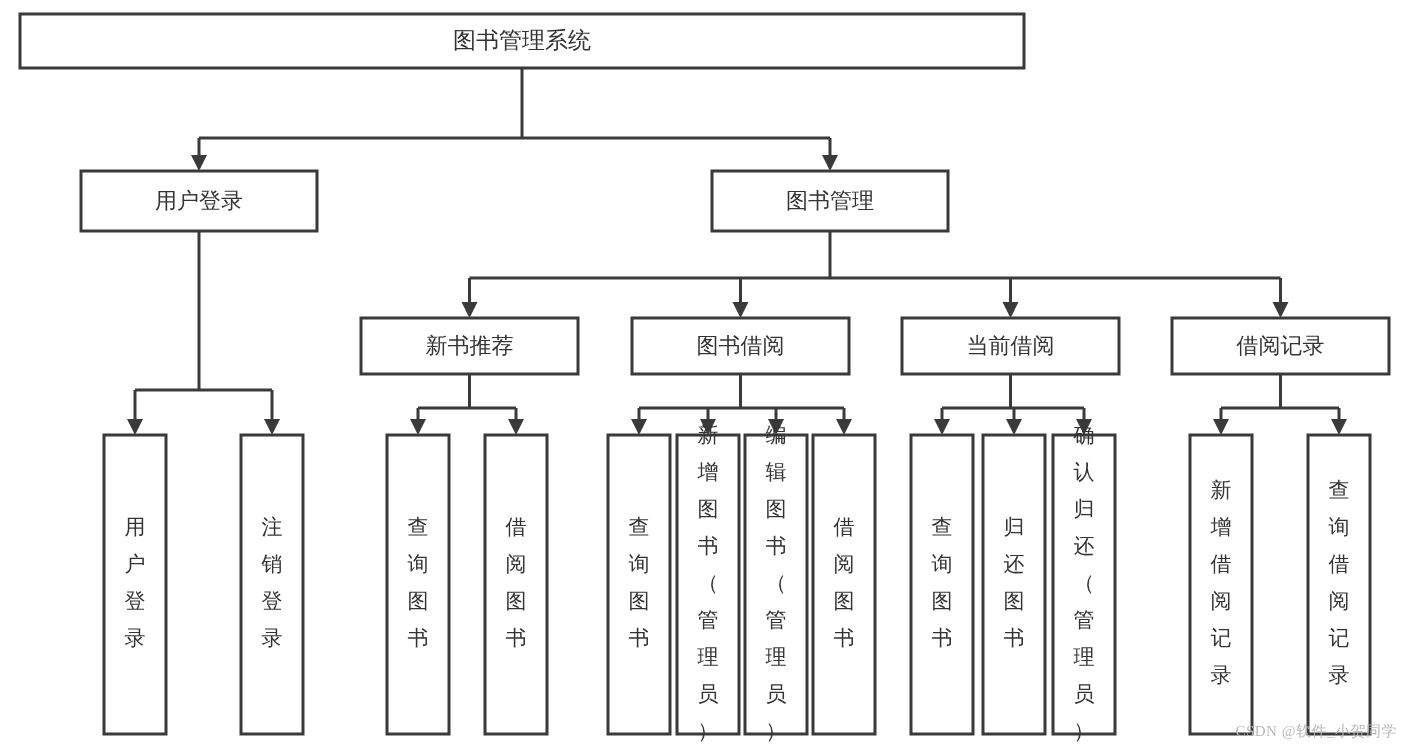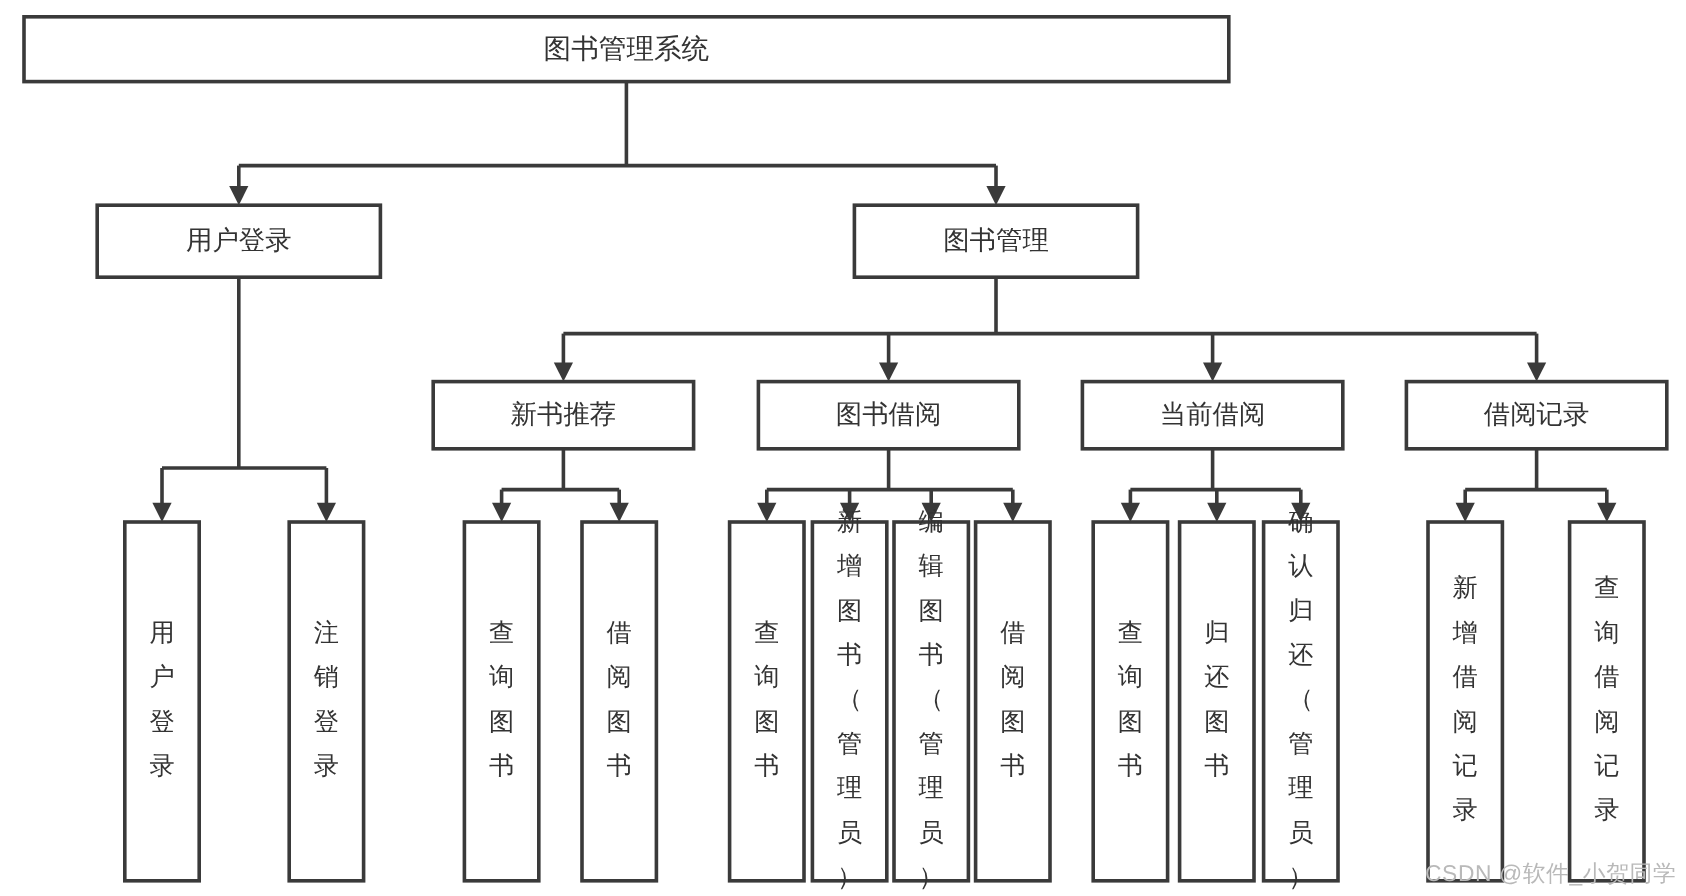--- a/index.html
+++ b/index.html
@@ -55,22 +55,22 @@
   .vert-label {
     font-family: "Liberation Sans", "DejaVu Sans", sans-serif;
     font-size: 21px;
     fill: #333333;
     text-anchor: middle;
   }
   .watermark {
     position: absolute;
     right: 8px;
     bottom: 6px;
-    font-family: Liberation Sans, sans-serif;
-    font-size: 19px;
+    font-family: Liberation Serif, serif;
+    font-size: 15px;
     color: #b9b9b9;
     white-space: nowrap;
     letter-spacing: 0.5px;
   }
 </style>
 </head>
 <body>
 
 <div id="diagram-root">
   <svg class="tree-canvas" viewBox="0 0 1405 747">

